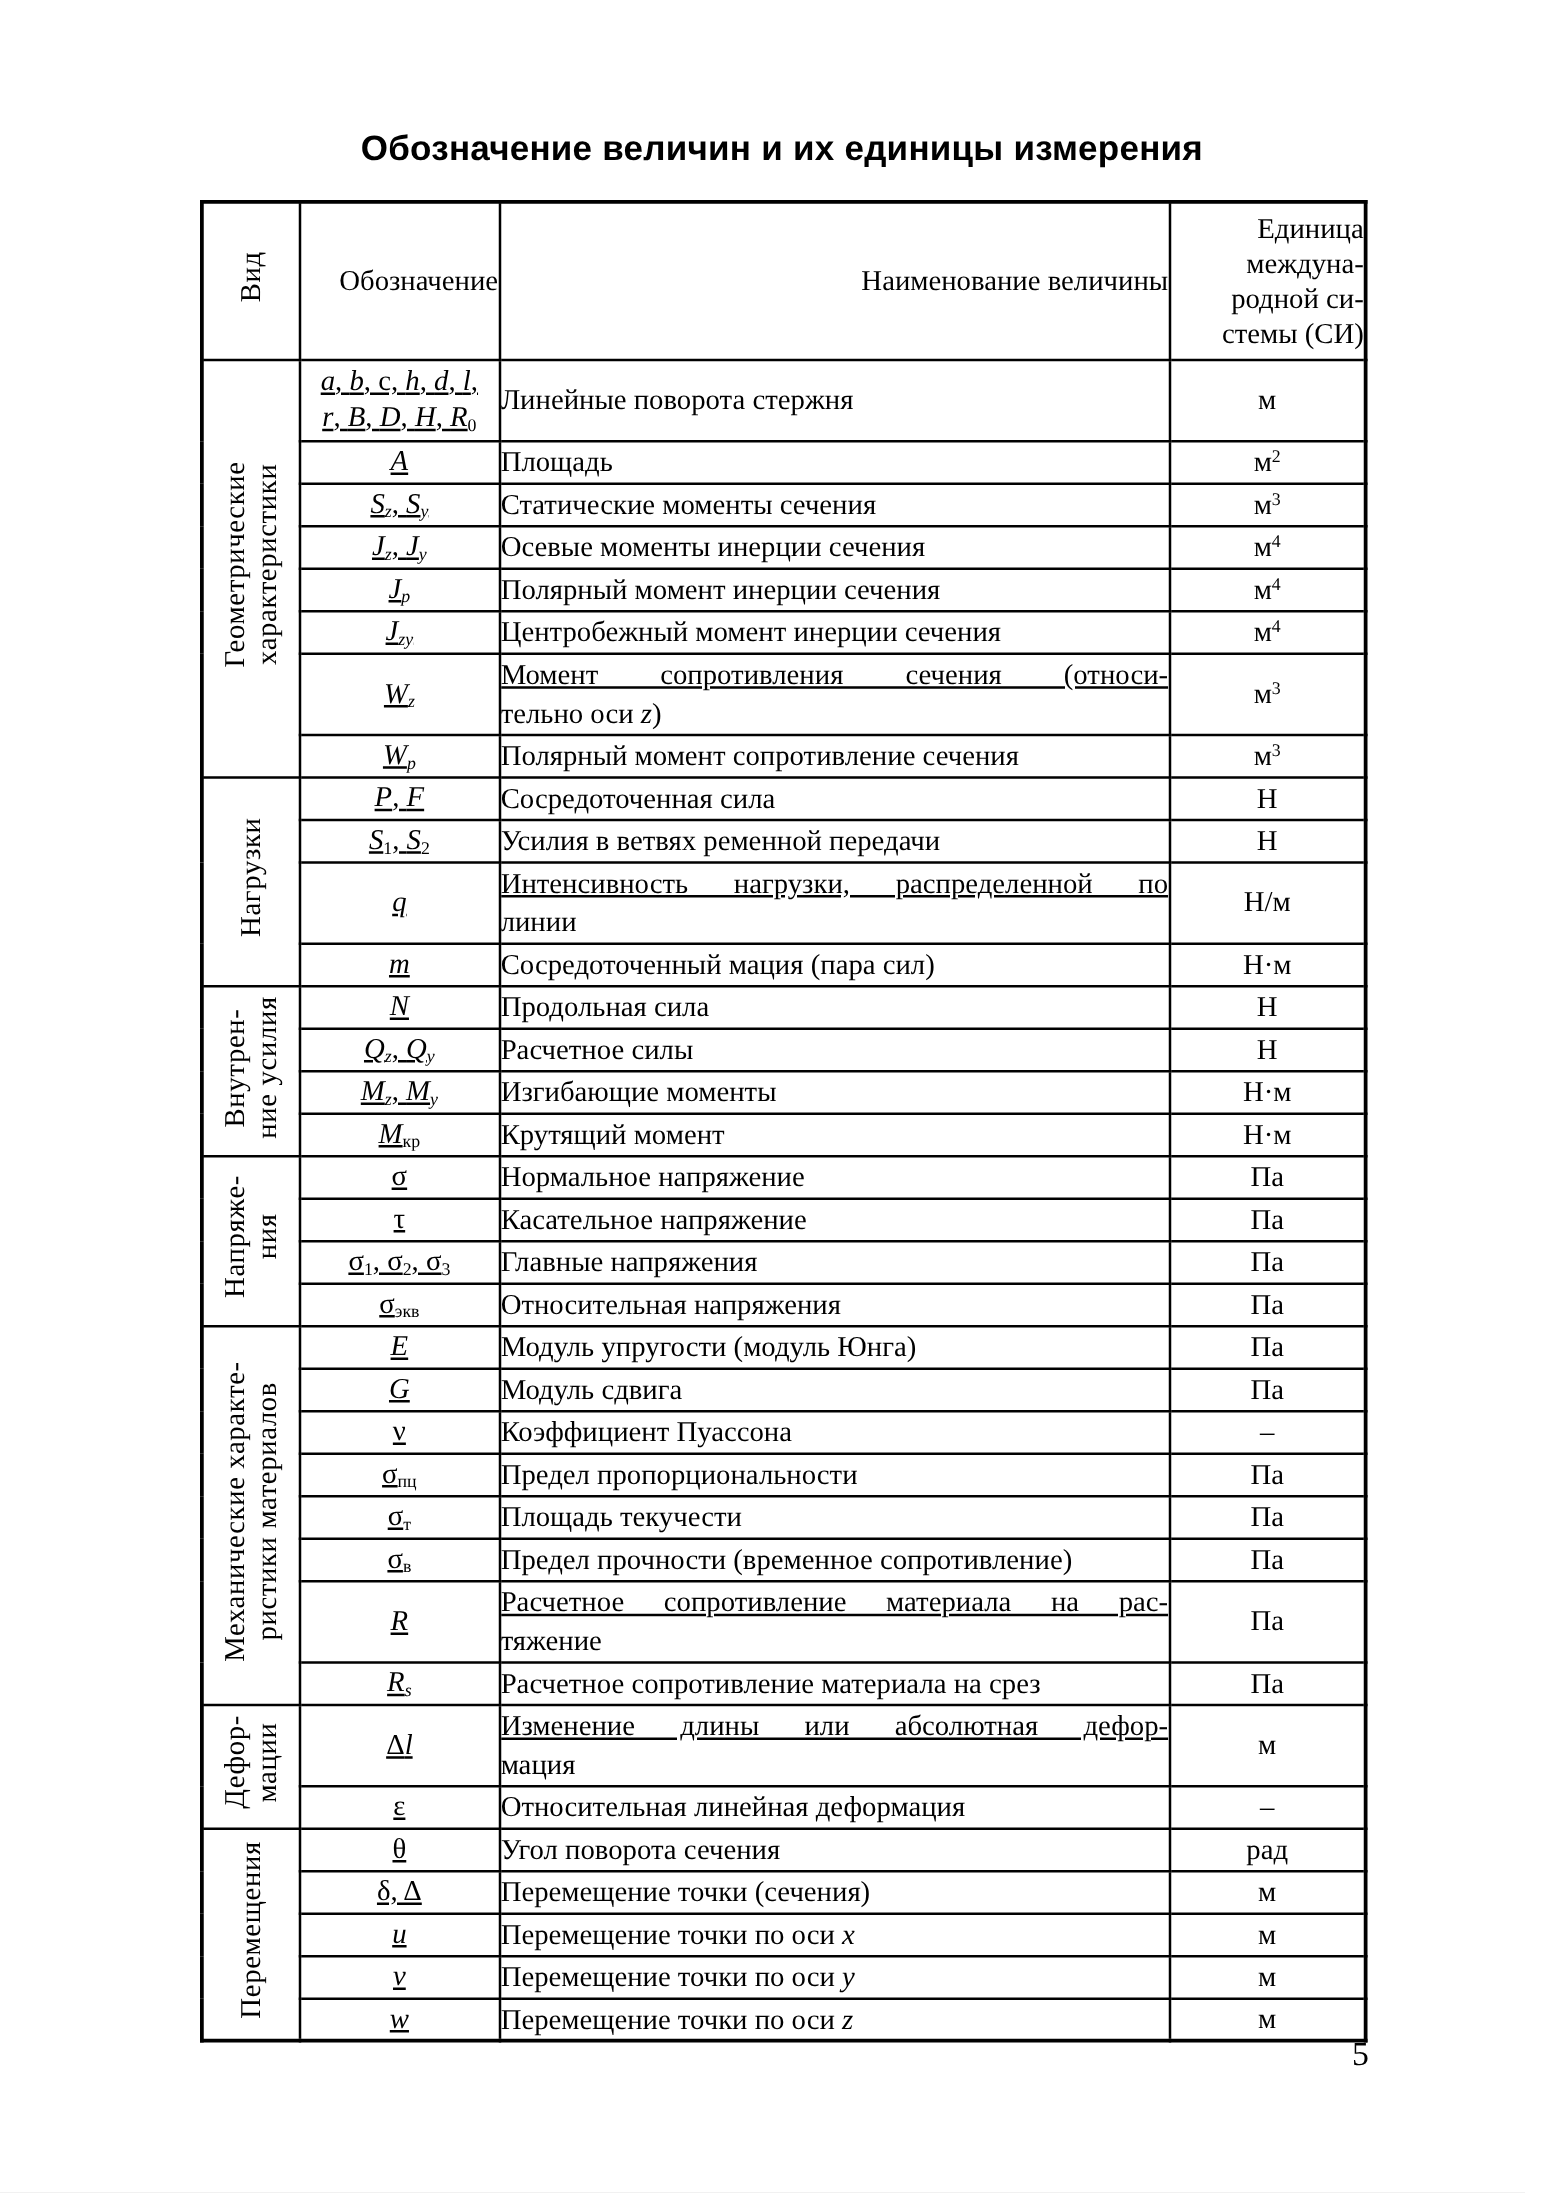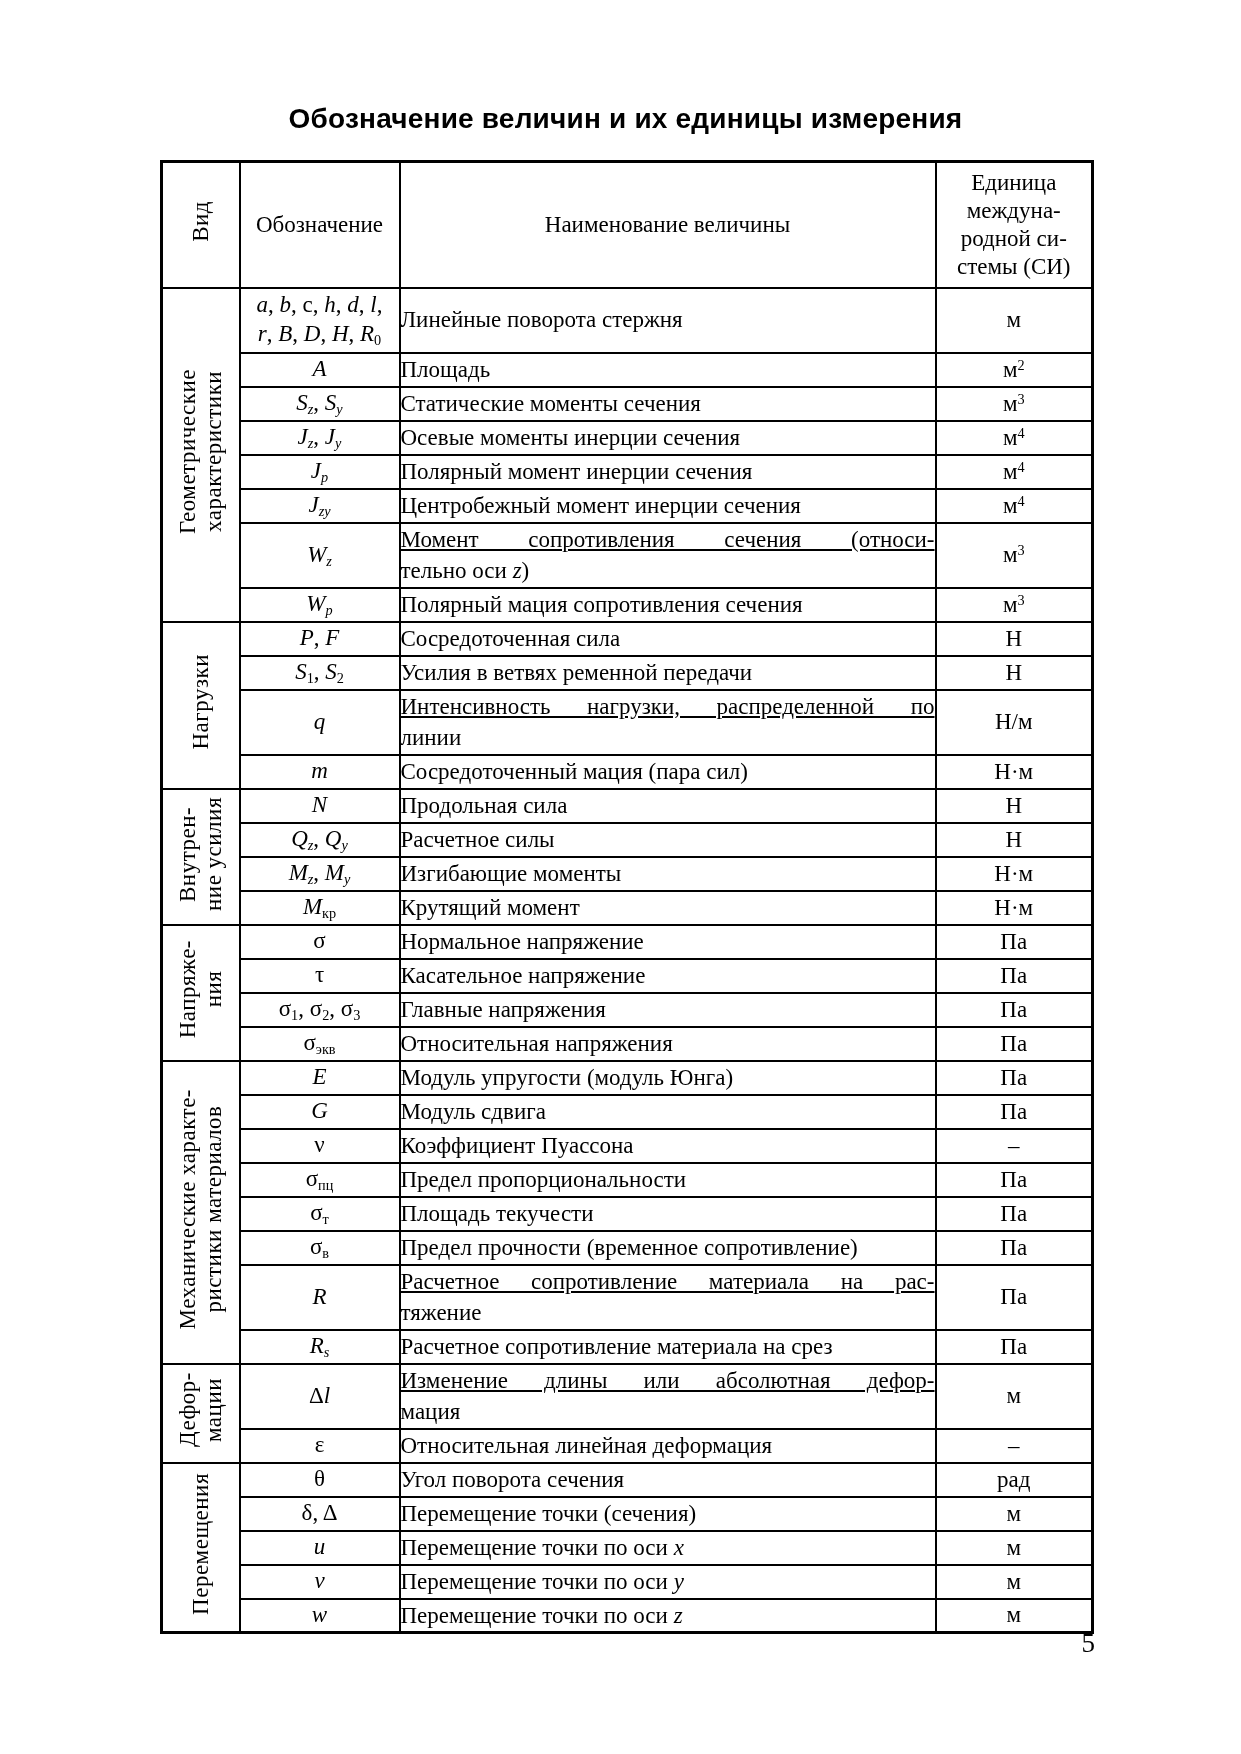--- a/index.html
+++ b/index.html
@@ -34,22 +34,22 @@
     border:2px solid #000;
     vertical-align:middle;
     font-size:23px;
     font-weight:normal;
     padding:0;
     overflow:hidden;
   }
   tr.hdr{height:126px;}
   tr.h1{height:34px;}
   tr.h2{height:65px;}
-  th.c2,th.c3,th.c4{text-align:center;line-height:1.22;}
-  td.sym{text-align:center;line-height:1.25;}
+  th.c2,th.c3,th.c4{text-align:right;line-height:1.22;}
+  td.sym{text-align:center;line-height:1.25;text-decoration:underline;}
   td.nm{
     text-align:left;
     padding:2px 8px 2px 10px;
     line-height:1.36;
   }
   td.unit{text-align:center;}
   td.group, th.c1{text-align:center;}
   .rot{
     display:inline-block;
     writing-mode:vertical-rl;
@@ -130,21 +130,21 @@
         <tr class="h2">
           <td class="sym"><i>W</i><sub><i>z</i></sub></td>
           <td class="nm">
             <div class="jline stretch">Момент сопротивления сечения (относи-</div>
             <div class="jline">тельно оси <i>z</i>)</div>
           </td>
           <td class="unit">м<sup>3</sup></td>
         </tr>
         <tr class="h1">
           <td class="sym"><i>W</i><sub><i>p</i></sub></td>
-          <td class="nm">Полярный мация сопротивления сечения</td>
+          <td class="nm">Полярный момент сопротивление сечения</td>
           <td class="unit">м<sup>3</sup></td>
         </tr>
         <tr class="h1">
           <td class="group" rowspan="4"><div class="rot">Нагрузки</div></td>
           <td class="sym"><i>P</i>, <i>F</i></td>
           <td class="nm">Сосредоточенная сила</td>
           <td class="unit">Н</td>
         </tr>
         <tr class="h1">
           <td class="sym"><i>S</i><sub>1</sub>, <i>S</i><sub>2</sub></td>

